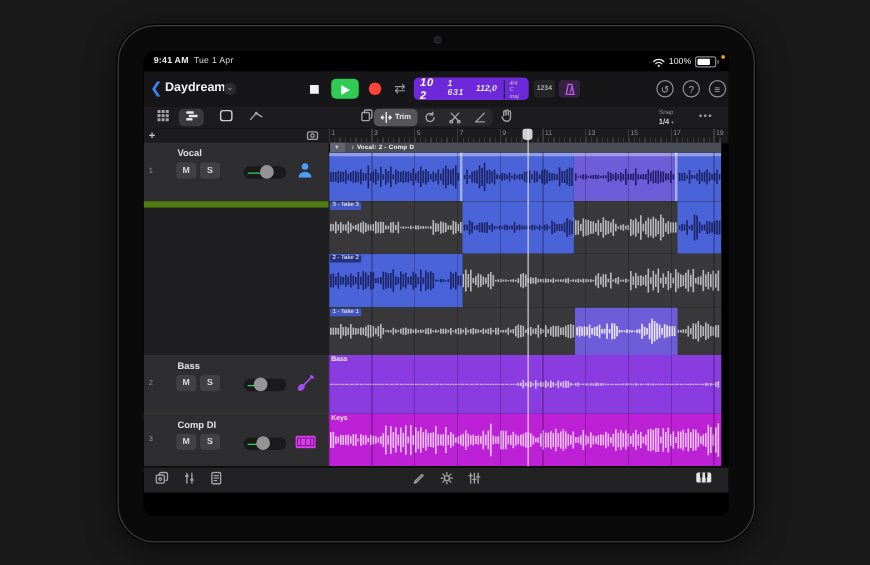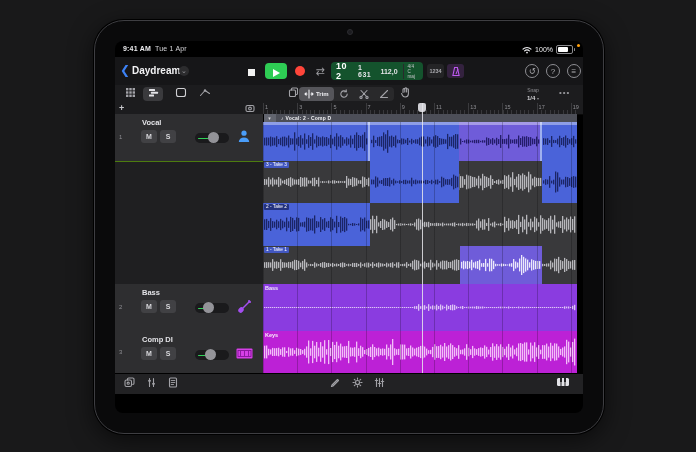--- a/index.html
+++ b/index.html
@@ -23,21 +23,21 @@
   #toolbar1{left:0;top:16px;width:100%;height:28px;background:#161618;border-bottom:1px solid #050505;}
   .back{left:5px;top:6px;font-size:12px;color:#3d82f6;font-weight:700;}
   .proj{left:17px;top:8px;font-size:10px;color:#f2f2f4;font-weight:700;}
   .proj-menu{left:64px;top:9px;width:10px;height:10px;border-radius:50%;background:#2c2c2e;color:#98989d;font-size:7px;text-align:center;line-height:10px;}
   .tbtn{top:7px;width:16px;height:14px;text-align:center;line-height:14px;}
   .stop-sq{display:inline-block;width:7px;height:7px;background:#f2f2f2;}
   .play-btn{left:150px;top:6px;width:22px;height:16px;border-radius:4px;background:#2ecc54;text-align:center;}
   .play-tri{display:inline-block;margin-top:4px;width:0;height:0;border-left:7px solid #fff;border-top:4px solid transparent;border-bottom:4px solid transparent;}
   .rec-dot{left:180px;top:9px;width:10px;height:10px;border-radius:50%;background:#ff453a;}
   .cycle{left:197px;top:7px;color:#98989d;font-size:11px;line-height:14px;}
-  .lcd{left:216px;top:5px;width:92px;height:18px;background:#14532d;border-radius:4px;display:flex;align-items:center;padding:0 5px;gap:5px;box-sizing:border-box;}
+  .lcd{left:216px;top:5px;width:92px;height:18px;background:#6d28d9;border-radius:4px;display:flex;align-items:center;padding:0 5px;gap:5px;box-sizing:border-box;font-style:italic;}
   .lcd .pos{font-size:9px;font-weight:700;color:#fff;letter-spacing:.5px;}
   .lcd .pos-sub{font-size:7px;font-weight:700;color:#e4e4e8;letter-spacing:.5px;}
   .lcd .tempo{font-size:7px;font-weight:700;color:#e4e4e8;}
   .lcd .stack{display:flex;flex-direction:column;line-height:5px;border-left:1px solid #2a2a2c;padding-left:4px;}
   .lcd .stack span{font-size:4.6px;color:#c8c8cc;}
   .countin{left:312px;top:7px;width:17px;height:14px;border-radius:3px;background:#242426;color:#a8a8ad;font-size:5.5px;text-align:center;line-height:14px;font-weight:700;}
   .metro{left:332px;top:7px;width:17px;height:14px;border-radius:3px;background:rgba(191,90,242,.18);text-align:center;}
   .circ-btn{top:7px;width:14px;height:14px;border-radius:50%;border:1px solid #8e8e93;color:#aeaeb2;font-size:8px;text-align:center;line-height:13px;box-sizing:border-box;}
   
   #toolbar2{left:0;top:44px;width:100%;height:18px;background:#1c1c1e;border-bottom:1px solid #050505;}
@@ -59,21 +59,21 @@
   #ruler .ticks{left:0;bottom:0;width:100%;height:4px;
     background:repeating-linear-gradient(to right,#38383b 0 1px,transparent 1px 4.28px);}
   .rlab{position:absolute;top:1px;font-size:5.5px;color:#8e8e93;}
   
   #folderbar{left:148px;top:73px;width:314px;height:8px;background:#4c4e57;display:flex;align-items:center;overflow:hidden;}
   #folderbar .fbtn{width:13px;height:8px;background:#62656f;color:#d6d6da;font-size:5px;text-align:center;line-height:8px;margin-right:3px;}
   #folderbar .ftxt{font-size:5px;color:#f0f0f2;font-weight:700;letter-spacing:.2px;}
   #folderbar .fico{font-size:5px;color:#e0e0e4;margin:0 2px;}
   
   #panel{left:0;top:73px;width:148px;height:259px;background:#1f1f21;border-right:1px solid #000;}
-  .thead{left:0;width:148px;background:#2e2e30;border-bottom:1px solid #4d7c0f;}
+  .thead{left:0;width:148px;background:#2e2e30;border-bottom:5px solid #4d7c0f;}
   .tnum{left:4px;font-size:6px;color:#8e8e93;}
   .tname{left:27px;top:4px;font-size:7.5px;color:#e2e2e6;font-weight:700;}
   .ms{top:16px;width:16px;height:13px;border-radius:3px;background:#414144;color:#d8d8dc;font-size:7px;font-weight:700;text-align:center;line-height:13px;}
   .slider{top:19px;left:80px;width:34px;height:10px;border-radius:5px;background:#1a1a1c;}
   .slider .fill{position:absolute;left:3px;top:4.5px;height:1.5px;background:#30d158;border-radius:1px;}
   .slider .knob{position:absolute;top:-1px;width:11px;height:11px;border-radius:50%;background:#939398;}
   .ticon{left:120px;top:15px;width:18px;height:18px;text-align:center;}
   
   #lanes{left:148px;top:81px;width:314px;height:251px;background:#232325;}
   .row{left:0;width:314px;overflow:hidden;border-bottom:1px solid #131315;}

